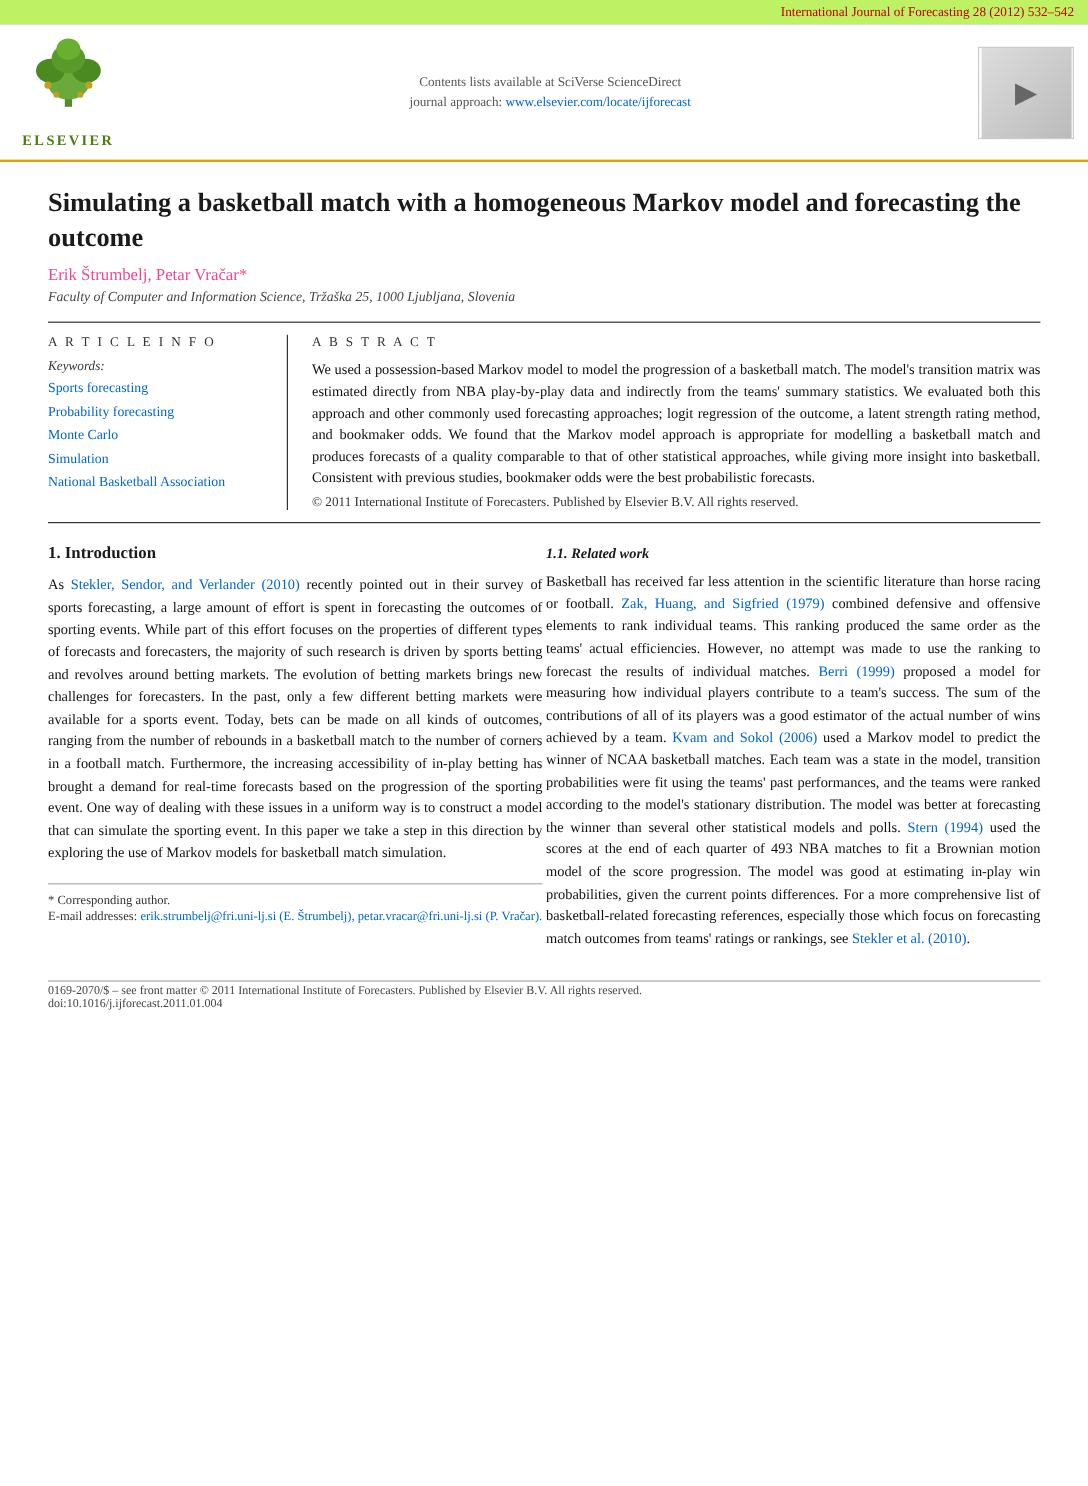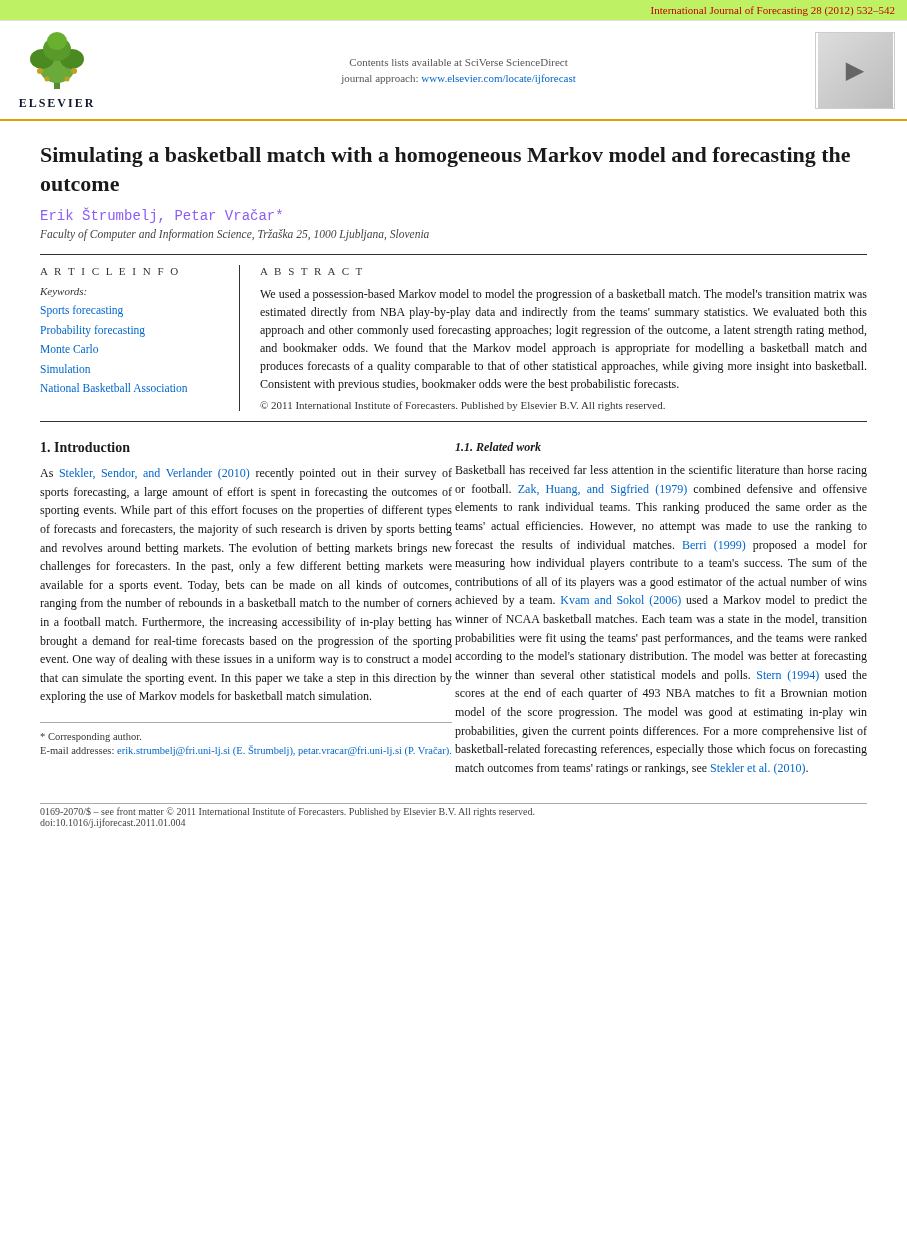--- a/index.html
+++ b/index.html
@@ -34,24 +34,24 @@
     .elsevier-logo {
       width: 90px;
       flex-shrink: 0;
       display: flex;
       flex-direction: column;
       align-items: center;
     }
 
     .elsevier-label {
       font-size: 12px;
-      color: #0f172a;
+      color: #4d7c0f;
       font-weight: bold;
       letter-spacing: 2px;
-      margin-top: 2px;
+      margin-top: 16px;
     }
 
     .journal-center {
       flex: 1;
       text-align: center;
     }
 
     .sciverse-line {
       font-size: 11px;
       color: #555;
@@ -95,22 +95,21 @@
     }
 
     
     .authors {
       font-size: 14px;
       color: #1a1a1a;
       margin-bottom: 4px;
     }
 
     .author-name {
-      color: #8b5cf6;
-      font-family: Liberation Mono, monospace;
+      color: #ec4899;
     }
 
     .affiliation {
       font-size: 11.5px;
       color: #444;
       font-style: italic;
       margin-bottom: 14px;
     }
 
     

